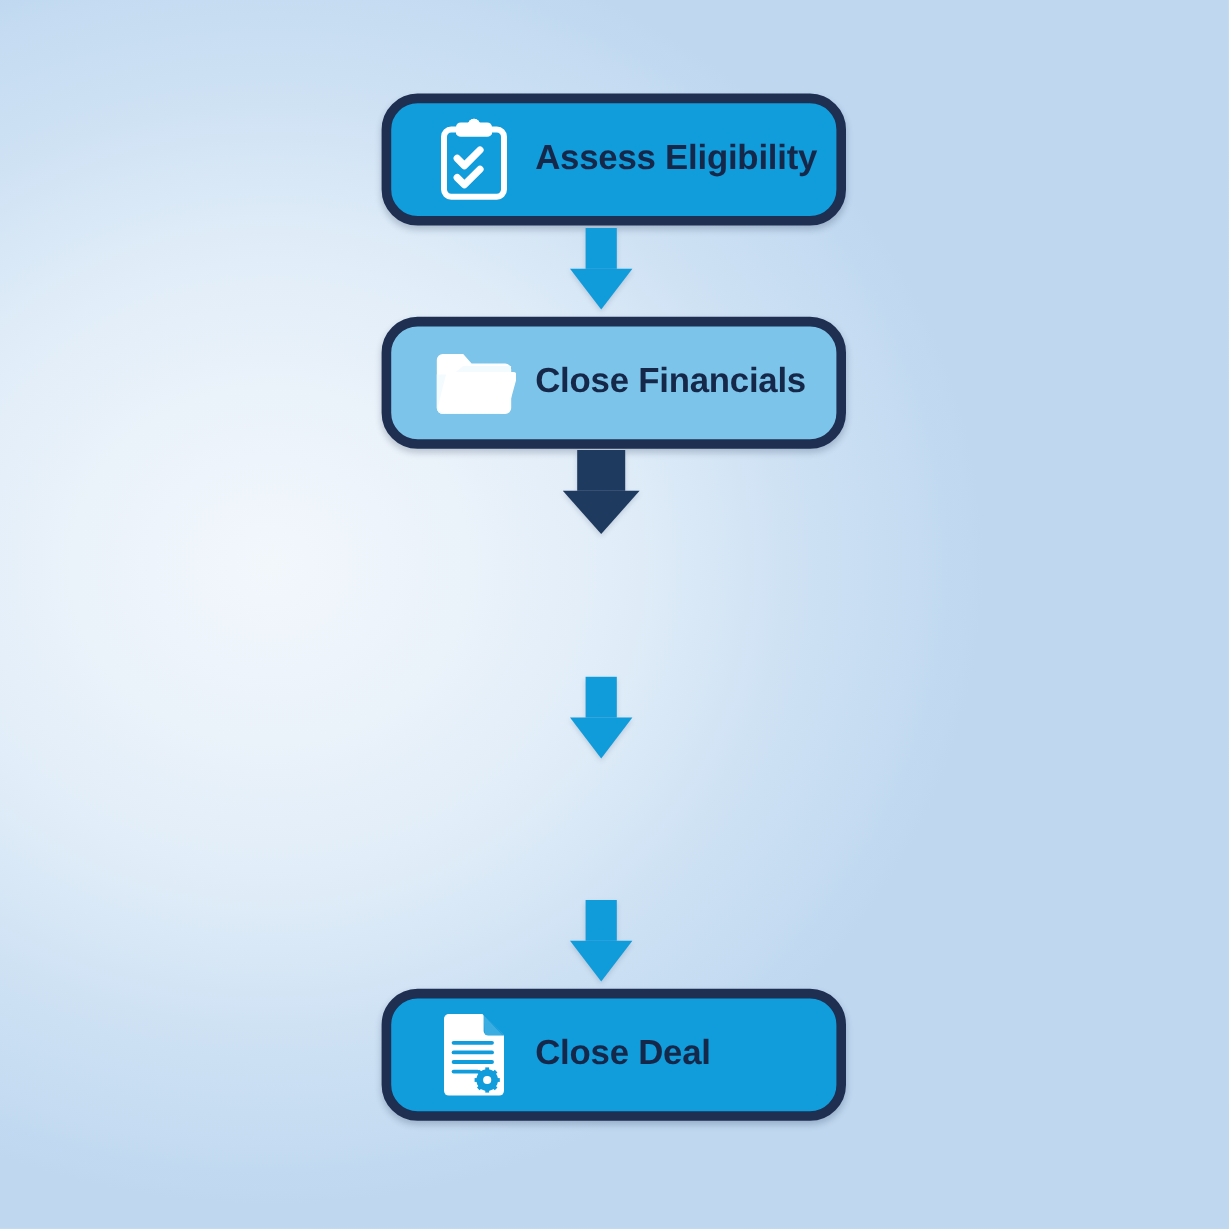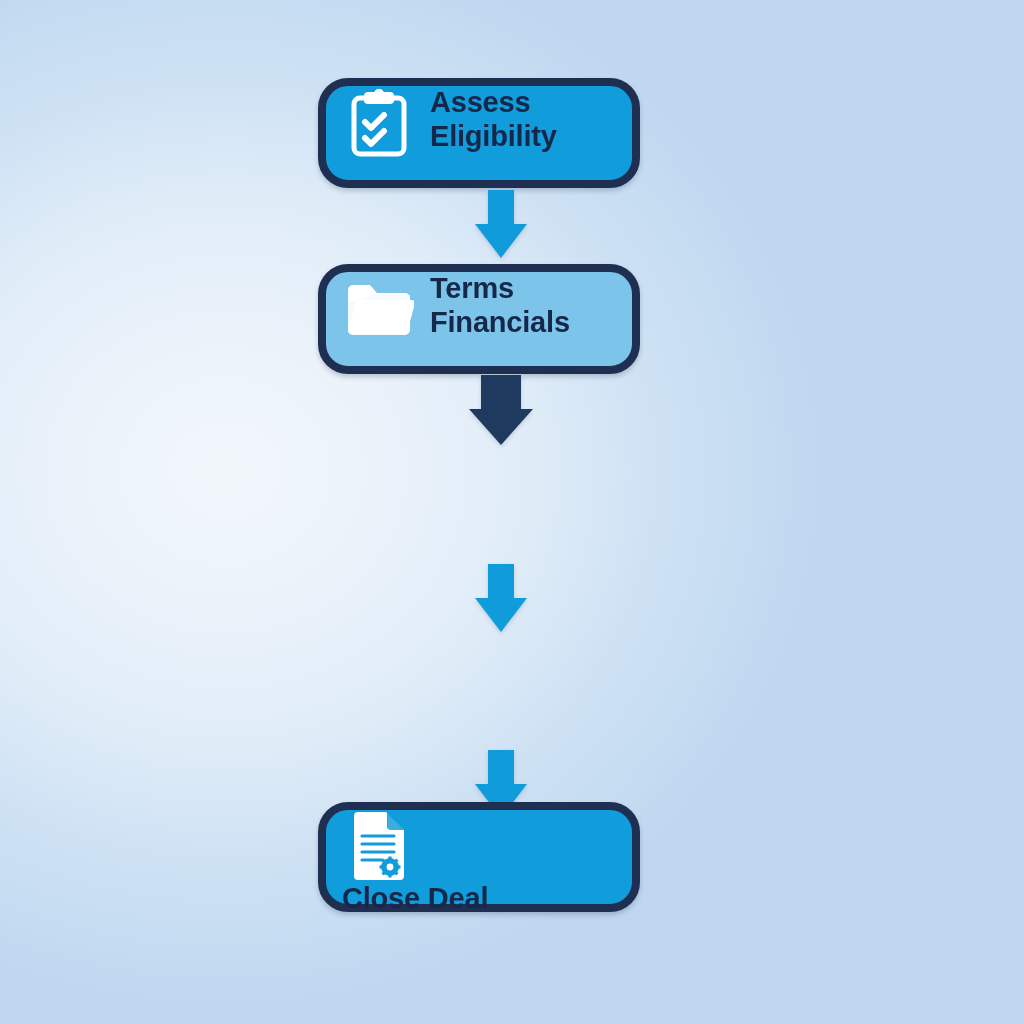--- a/index.html
+++ b/index.html
@@ -36,26 +36,26 @@
     left: 318px;
     top: 78px;
     width: 390px;
     height: 866px;
   }
 
   
   .step {
     position: absolute;
     left: 0;
-    width: 322px;
+    width: 387px;
     border: 8px solid #1e2f51;
     border-radius: 30px;
     display: flex;
-    align-items: flex-start;
-    padding-left: 16px;
+    align-items: center;
+    padding-left: 32px;
     box-shadow: 0 3px 5px rgba(22,40,74,0.22);
   }
 
   .step.tone-bright { background: #119cdb; }
   .step.tone-soft   { background: #7cc4ea; }
 
   .step-icon {
     width: 74px;
     min-width: 74px;
     height: 74px;
@@ -73,21 +73,21 @@
     line-height: 1.17;
     letter-spacing: -0.2px;
     white-space: pre-line;
   }
 
   
   #step-0 { top: 0px;   height: 110px; }
   #step-1 { top: 186px; height: 110px; }
   #step-2 { top: 372px; height: 112px; }
   #step-3 { top: 560px; height: 110px; }
-  #step-4 { top: 724px; height: 110px; flex-direction: column; }
+  #step-4 { top: 746px; height: 110px; }
 
   
   .arrow {
     position: absolute;
     display: flex;
     flex-direction: column;
     align-items: center;
     filter: drop-shadow(0 2px 2px rgba(22,40,74,0.16));
   }
   .arrow .shaft { width: 100%; }
@@ -153,21 +153,21 @@
     </div>
 
     <div class="step tone-soft" id="step-1">
       <span class="step-icon">
         <svg width="70" height="62" viewBox="0 0 70 62">
           <path d="M4 12a5 5 0 0 1 5-5h17l7 8h28a5 5 0 0 1 5 5v32a5 5 0 0 1-5 5H9a5 5 0 0 1-5-5V12z" fill="#ffffff"></path>
           <path d="M4 24h13l9 -7h40l-9 40H9a5 5 0 0 1-5-5V24z" fill="#f4fbff"></path>
           <path d="M14 22h54a3 3 0 0 1 2.9 3.8l-7.4 27A5 5 0 0 1 58.7 56H10a5 5 0 0 1-4.8-6.3l6.1-24A5 5 0 0 1 14 22z" fill="#ffffff"></path>
         </svg>
       </span>
-      <span class="step-label">Terms Financials</span>
+      <span class="step-label">Close Financials</span>
     </div>
 
     <div class="arrow thick" id="arrow-1">
       <span class="shaft"></span>
       <span class="head"></span>
     </div>
 
 
     <div class="arrow thin" id="arrow-2">
       <span class="shaft"></span>

